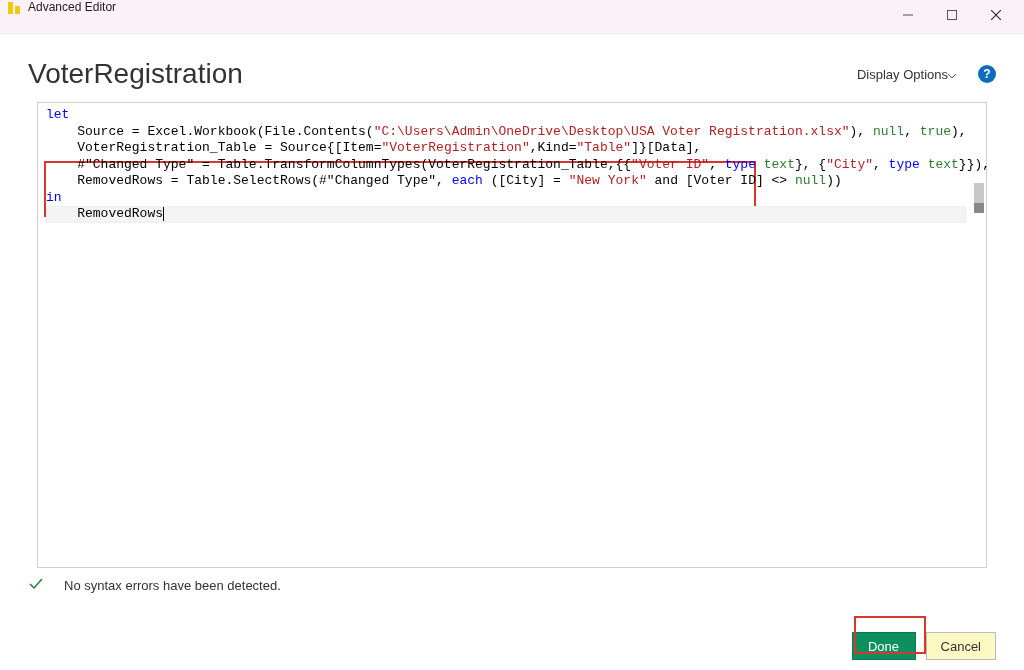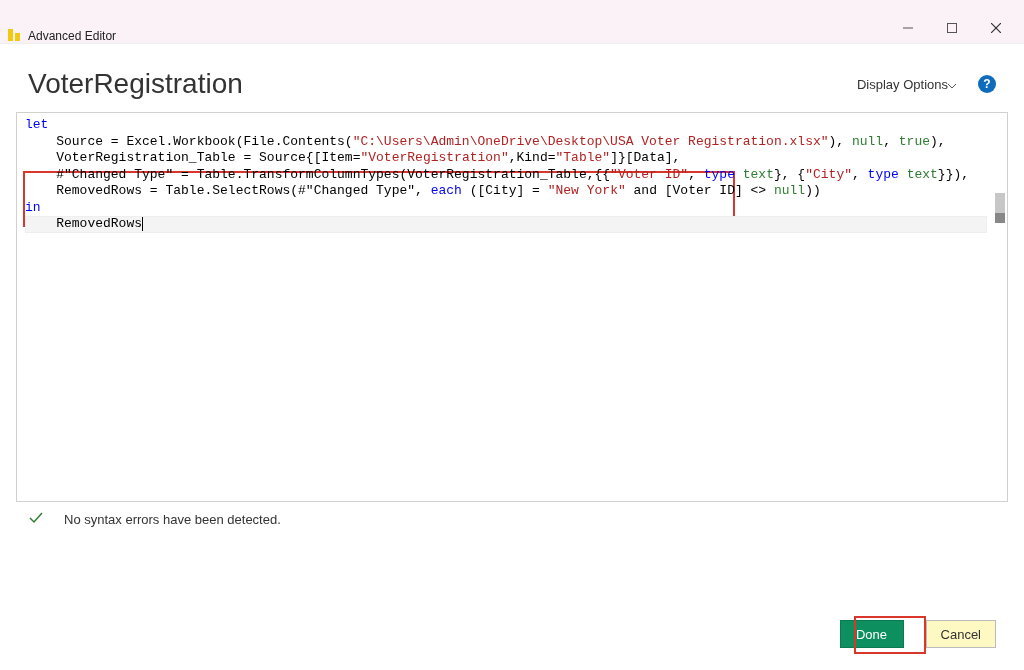--- a/index.html
+++ b/index.html
@@ -1,45 +1,45 @@
 <!DOCTYPE html>
 <html><head>
 <meta charset="utf-8">
 <style>
   * { box-sizing: border-box; margin: 0; padding: 0; }
   html, body { width: 1024px; height: 670px; font-family: "Segoe UI", Tahoma, sans-serif; background: #fff; overflow: hidden; }
-  .titlebar { height: 44px; background: #faf2f7; display: flex; align-items: flex-end; padding: 0 6px; border-bottom: 1px solid #eee; }
+  .titlebar { height: 34px; background: #faf2f7; display: flex; align-items: flex-start; padding: 0 6px; border-bottom: 1px solid #eee; }
   .titlebar .app-icon { width: 16px; height: 16px; display: inline-block; margin-right: 6px; }
   .titlebar .app-icon svg { width: 16px; height: 16px; }
   .titlebar .title { font-size: 12px; color: #222; }
   .titlebar .spacer { flex: 1; }
   .titlebar .winbtn { width: 44px; height: 30px; display: flex; align-items: center; justify-content: center; color: #333; font-size: 13px; }
   .titlebar .winbtn svg { width: 10px; height: 10px; }
   .header { display: flex; align-items: center; padding: 24px 28px 12px 28px; }
   .header h1 { font-size: 28px; font-weight: 400; color: #333; }
   .header .spacer { flex: 1; }
   .display-options { font-size: 13px; color: #333; display: flex; align-items: center; gap: 0; padding: 4px 6px; }
   .help-icon { width: 18px; height: 18px; border-radius: 50%; background: #0f6cbd; color: #fff; display: flex; align-items: center; justify-content: center; font-size: 12px; font-weight: bold; margin-left: 16px; }
-  .editor-wrap { margin: 0 16px; border: 1px solid #d0d0d0; height: 390px; position: relative; background: #fff; }
+  .editor-wrap { margin: 0 37px; border: 1px solid #d0d0d0; height: 466px; position: relative; background: #fff; }
   .code { font-family: Consolas, "Courier New", monospace; font-size: 13px; line-height: 16.5px; padding: 4px 8px; white-space: pre; color: #000; position: relative; z-index: 1; }
   .kw { color: #0000ff; }
   .str { color: #b22222; }
   .type { color: #0000ff; }
   .typeword { color: #2e7d32; }
   .null { color: #2e7d32; }
   .true { color: #2e7d32; }
   .highlight-box { position: absolute; border: 2px solid #d9372b; left: 6px; top: 58px; width: 712px; height: 56px; z-index: 0; pointer-events: none; }
   .scroll-indicator { position: absolute; right: 0; top: 0; width: 16px; height: 100%; }
   .scroll-thumb { position: absolute; right: 2px; top: 80px; width: 10px; height: 20px; background: #c7c7c7; }
   .scroll-thumb2 { position: absolute; right: 2px; top: 100px; width: 10px; height: 10px; background: #888; }
   .cursor-line { position: absolute; left: 8px; right: 20px; top: calc(4px + 16.5px * 6); height: 16.5px; background: #f4f4f4; z-index: 0; border: 1px solid #eee; }
   .caret { display: inline-block; width: 0; height: 14px; border-left: 1px solid #000; vertical-align: middle; }
   .status { margin: 8px 28px 0 28px; display: flex; align-items: center; gap: 20px; font-size: 13px; color: #333; }
   .status .check svg { width: 16px; height: 16px; }
-  .footer { position: absolute; bottom: 22px; right: 28px; display: flex; gap: 22px; }
+  .footer { position: absolute; bottom: 10px; right: 28px; display: flex; gap: 10px; }
   .btn { min-width: 64px; height: 28px; padding: 0 14px; font-size: 13px; display: flex; align-items: center; justify-content: center; border: 1px solid #bbb; background: #fef9c3; color: #333; cursor: pointer; }
   .btn.primary { background: #0d8f5f; border-color: #0a7a50; color: #fff; }
   .callout-done { position: absolute; bottom: 16px; right: 98px; width: 72px; height: 38px; border: 2px solid #d9372b; pointer-events: none; }
 </style>
 </head>
 <body>
 
 <div class="titlebar">
   <span class="app-icon">
     <svg viewBox="0 0 16 16">

